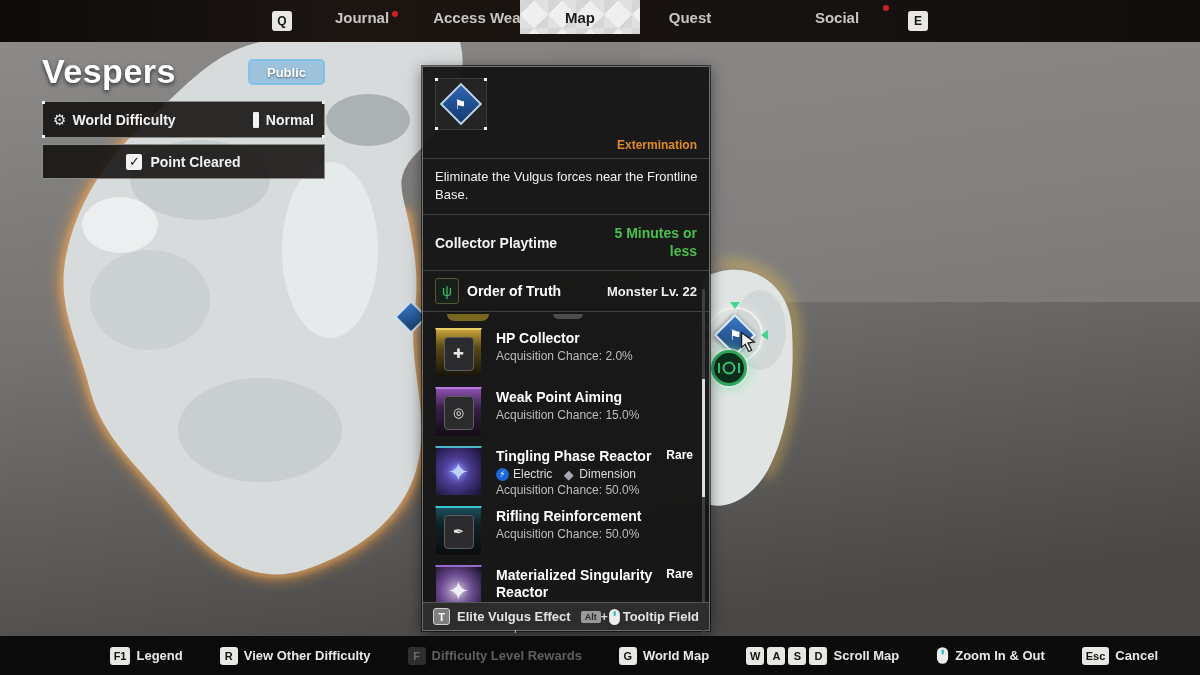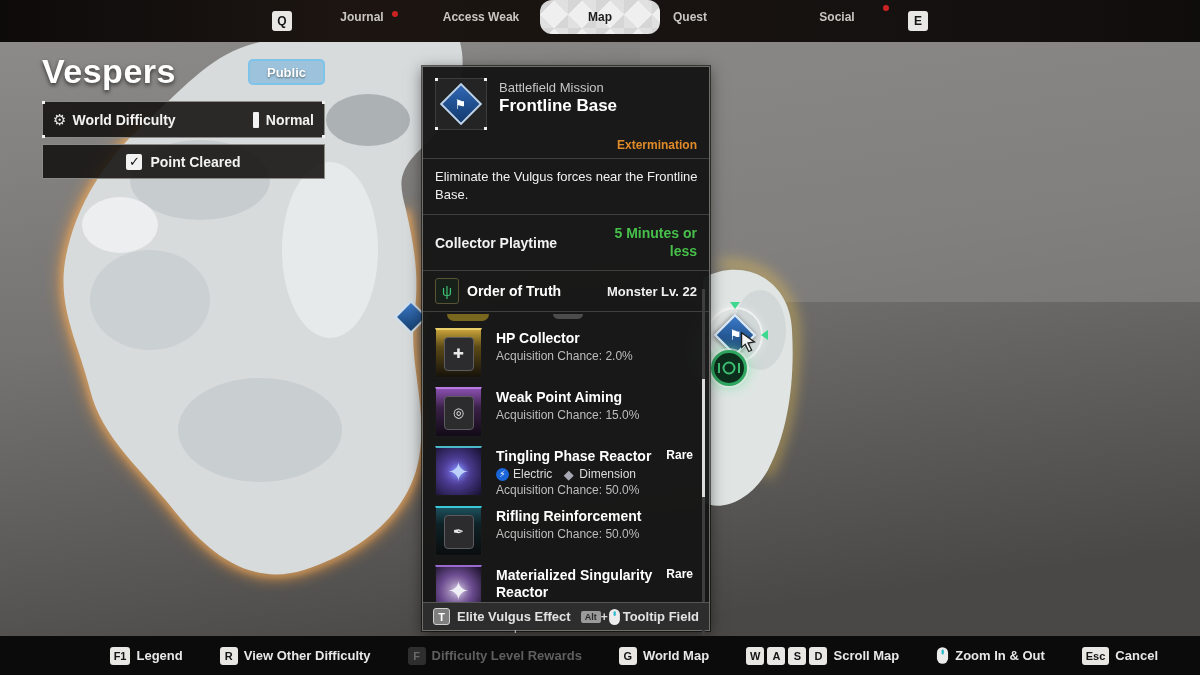--- a/index.html
+++ b/index.html
@@ -31,21 +31,21 @@
     background:#0e2e1d; border:3px solid #2fa65f; box-shadow:0 0 0 2px rgba(235,235,235,.55), 0 0 14px #7fe0a8; }
   .portal-icon .pi-inner { position:absolute; left:50%; top:50%; width:13px; height:13px; transform:translate(-50%,-50%);
     border:2px solid #3dbf72; border-radius:50%; }
   .portal-icon .pi-bar { position:absolute; top:10px; width:2px; height:10px; background:#3dbf72; }
   .portal-icon .pi-bar.l { left:4px; } .portal-icon .pi-bar.r { right:4px; }
 
   
   .topnav { position:absolute; left:0; top:0; width:1200px; height:42px; z-index:10;
     background:linear-gradient(90deg,#0d0b0a,#1c1512 28%,#181310 55%,#151110 78%,#0f0d0c); }
   .nav-tab { position:absolute; top:0; height:34px; display:flex; align-items:center; justify-content:center;
-    color:#c9c6c2; font-size:12px; font-weight:bold; transform:translateX(-50%); padding:0 10px; cursor:pointer; }
+    color:#c9c6c2; font-size:15px; font-weight:bold; transform:translateX(-50%); padding:0 10px; cursor:pointer; }
   .nav-tab.active { transform:none; background:#efefef; color:#1c1c1c; width:120px;
     background-image:
       linear-gradient(135deg, rgba(150,150,150,.28) 25%, transparent 25%, transparent 75%, rgba(150,150,150,.28) 75%),
       linear-gradient(45deg, rgba(170,170,170,.22) 25%, transparent 25%, transparent 75%, rgba(170,170,170,.22) 75%);
     background-size:28px 28px; }
   .key-cap { display:inline-flex; align-items:center; justify-content:center; min-width:20px; height:20px;
     background:#e9e7e4; color:#141414; border-radius:3px; font-size:12px; font-weight:bold; padding:0 4px; }
   .nav-key { position:absolute; top:11px; }
   .nav-dot { position:absolute; width:6px; height:6px; border-radius:50%; background:#cc2222; }
 
@@ -205,21 +205,21 @@
       <span class="pi-bar l"></span>
       <span class="pi-inner"></span>
       <span class="pi-bar r"></span>
     </div>
   </div>
 
   <div class="topnav">
     <span class="key-cap nav-key" style="left:272px;">Q</span>
     <span class="nav-tab" style="left:362px;">Journal</span>
     <span class="nav-tab" style="left:481px;">Access Weak</span>
-    <span class="nav-tab active" style="left:540px;border-radius:12px;">Map</span>
+    <span class="nav-tab active" style="left:520px;">Map</span>
     <span class="nav-tab" style="left:690px;text-align:right;">Quest</span>
     <span class="nav-tab" style="left:837px;">Social</span>
     <span class="key-cap nav-key" style="left:908px;">E</span>
     <span class="nav-dot" style="left:392px; top:11px;"></span>
     <span class="nav-dot" style="left:883px; top:5px;"></span>
   </div>
 
   <div class="region-panel">
     <div class="region-title">Vespers</div>
     <div class="public-badge">Public</div>
@@ -245,24 +245,20 @@
     <div class="tp-header">
       <div class="mission-icon">
         <span class="corner-dot cd-tl"></span>
           <span class="corner-dot cd-tr"></span>
         <span class="corner-dot cd-bl"></span>
           <span class="corner-dot cd-br"></span>
         <div class="mi-diamond">
             <span>⚑</span>
           </div>
       </div>
-      <div class="tp-head-text">
-        <div class="mission-type">Battlefield Mission</div>
-        <div class="mission-title">Frontline Base</div>
-      </div>
     </div>
     <div class="mission-category">Extermination</div>
     <div class="tp-div"></div>
     <div class="tp-desc">Eliminate the Vulgus forces near the Frontline Base.</div>
     <div class="tp-div"></div>
     <div class="tp-row">
       <span class="playtime-label">Collector Playtime</span>
       <span class="playtime-value">5 Minutes or less</span>
     </div>
     <div class="tp-div"></div>

